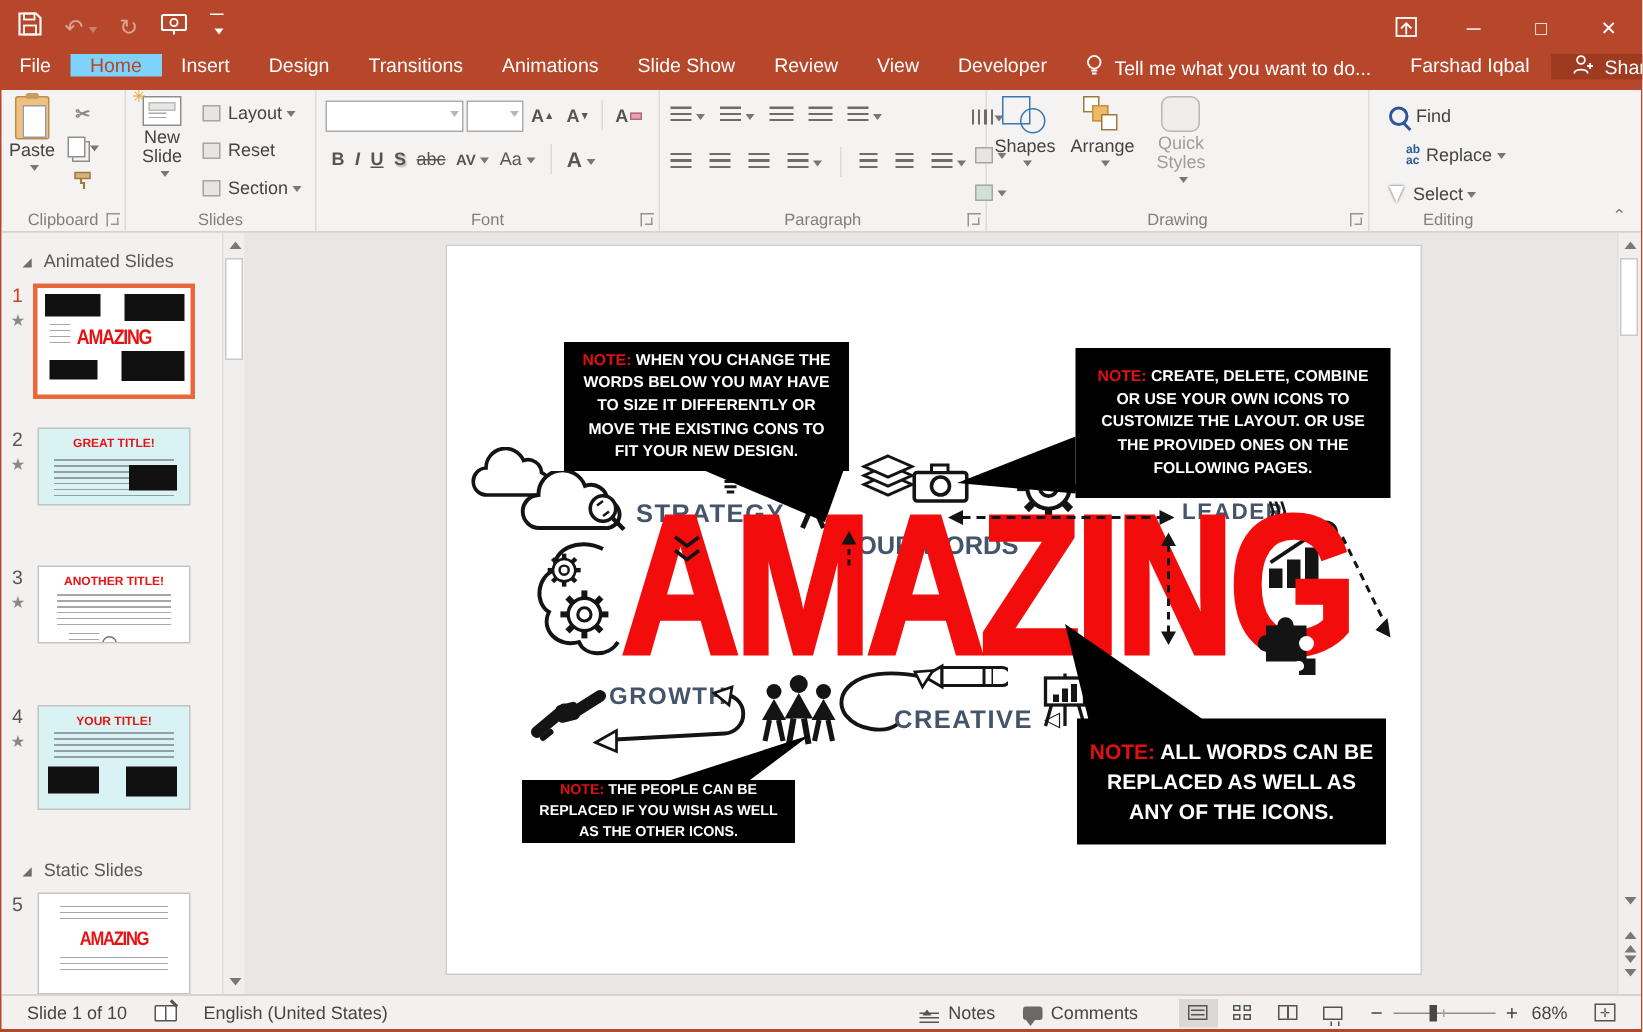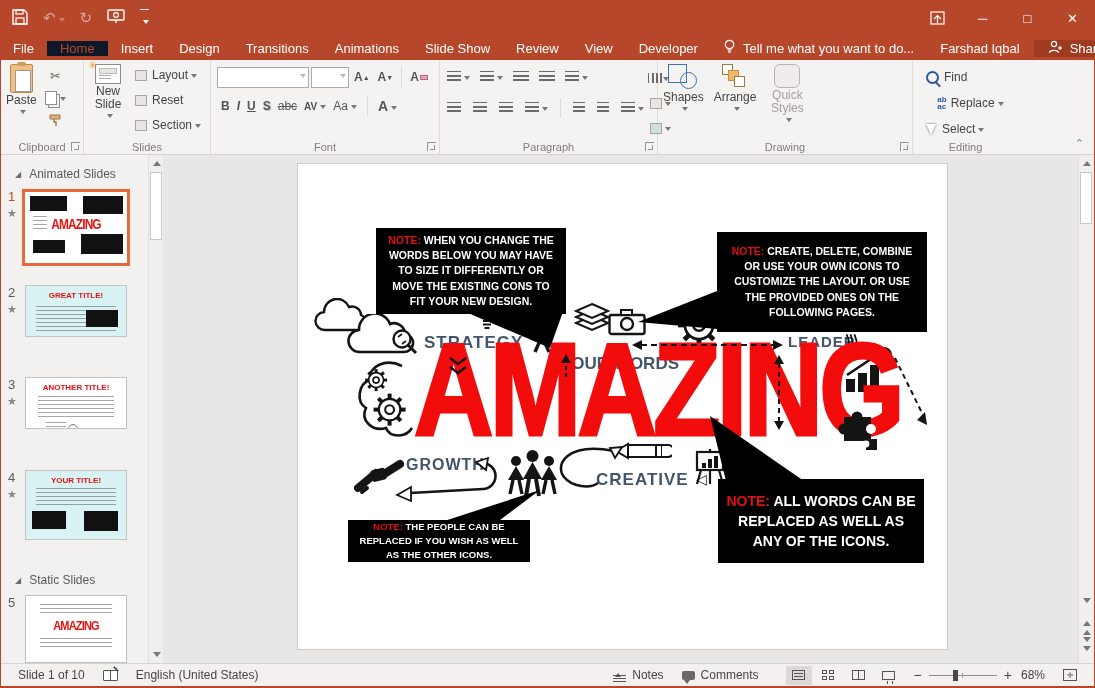--- a/index.html
+++ b/index.html
@@ -7,23 +7,23 @@
 body{font-family:"Liberation Sans",sans-serif;-webkit-font-smoothing:antialiased}
 #app{position:relative;width:1095px;height:688px;background:#B7472A;overflow:hidden}
 
 .titlebar{position:absolute;left:0;top:0;right:0;height:36px;color:#fff}
 .qat{position:absolute;left:12px;top:0;height:36px;display:flex;align-items:center;gap:15px;font-size:15px}
 .qat .dim{opacity:.5}
 .title{position:absolute;left:200px;right:200px;top:0;height:36px;display:flex;align-items:center;justify-content:center;font-size:13px}
 .wincontrols{position:absolute;right:0;top:0;height:36px;display:flex}
 .winbtn{width:45px;height:36px;display:flex;align-items:center;justify-content:center;font-size:13px;color:#fff}
 
-.tabrow{position:absolute;top:36px;left:0;right:0;height:24px;display:flex;align-items:center;color:#fff;font-size:13px}
+.tabrow{position:absolute;top:36px;left:0;right:0;height:24px;display:flex;align-items:flex-start;color:#fff;font-size:13px}
 .tab{padding:0 13px;display:flex;align-items:center;cursor:default;white-space:nowrap}
-.tab.active{background:#0f172a;color:#B7472A}
+.tab.active{background:#7dd3fc;color:#B7472A}
 .tellme{display:flex;align-items:center;gap:7px;padding:0 12px;white-space:nowrap}
 .tabspacer{flex:1}
 .username{display:flex;align-items:center;padding:0 14px;white-space:nowrap}
 .sharebtn{display:flex;align-items:center;gap:7px;padding:0 14px;background:#9e3a20;white-space:nowrap}
 
 .ribbon{position:absolute;top:60px;left:1px;right:1px;height:95px;background:#f5f3f1;border-bottom:1px solid #d5d2cf;display:flex;font-size:12px;color:#444}
 .group{position:relative;height:100%;border-right:1px solid #dedbd8;flex:none}
 .grouplabel{position:absolute;bottom:1px;left:0;right:0;text-align:center;font-size:11px;color:#817e7b}
 .launcher{position:absolute;right:3px;bottom:3px;width:9px;height:9px;border-left:1px solid #979591;border-top:1px solid #979591}
 .launcher:after{content:"";position:absolute;right:1px;bottom:1px;width:4px;height:4px;border-right:1px solid #979591;border-bottom:1px solid #979591}

